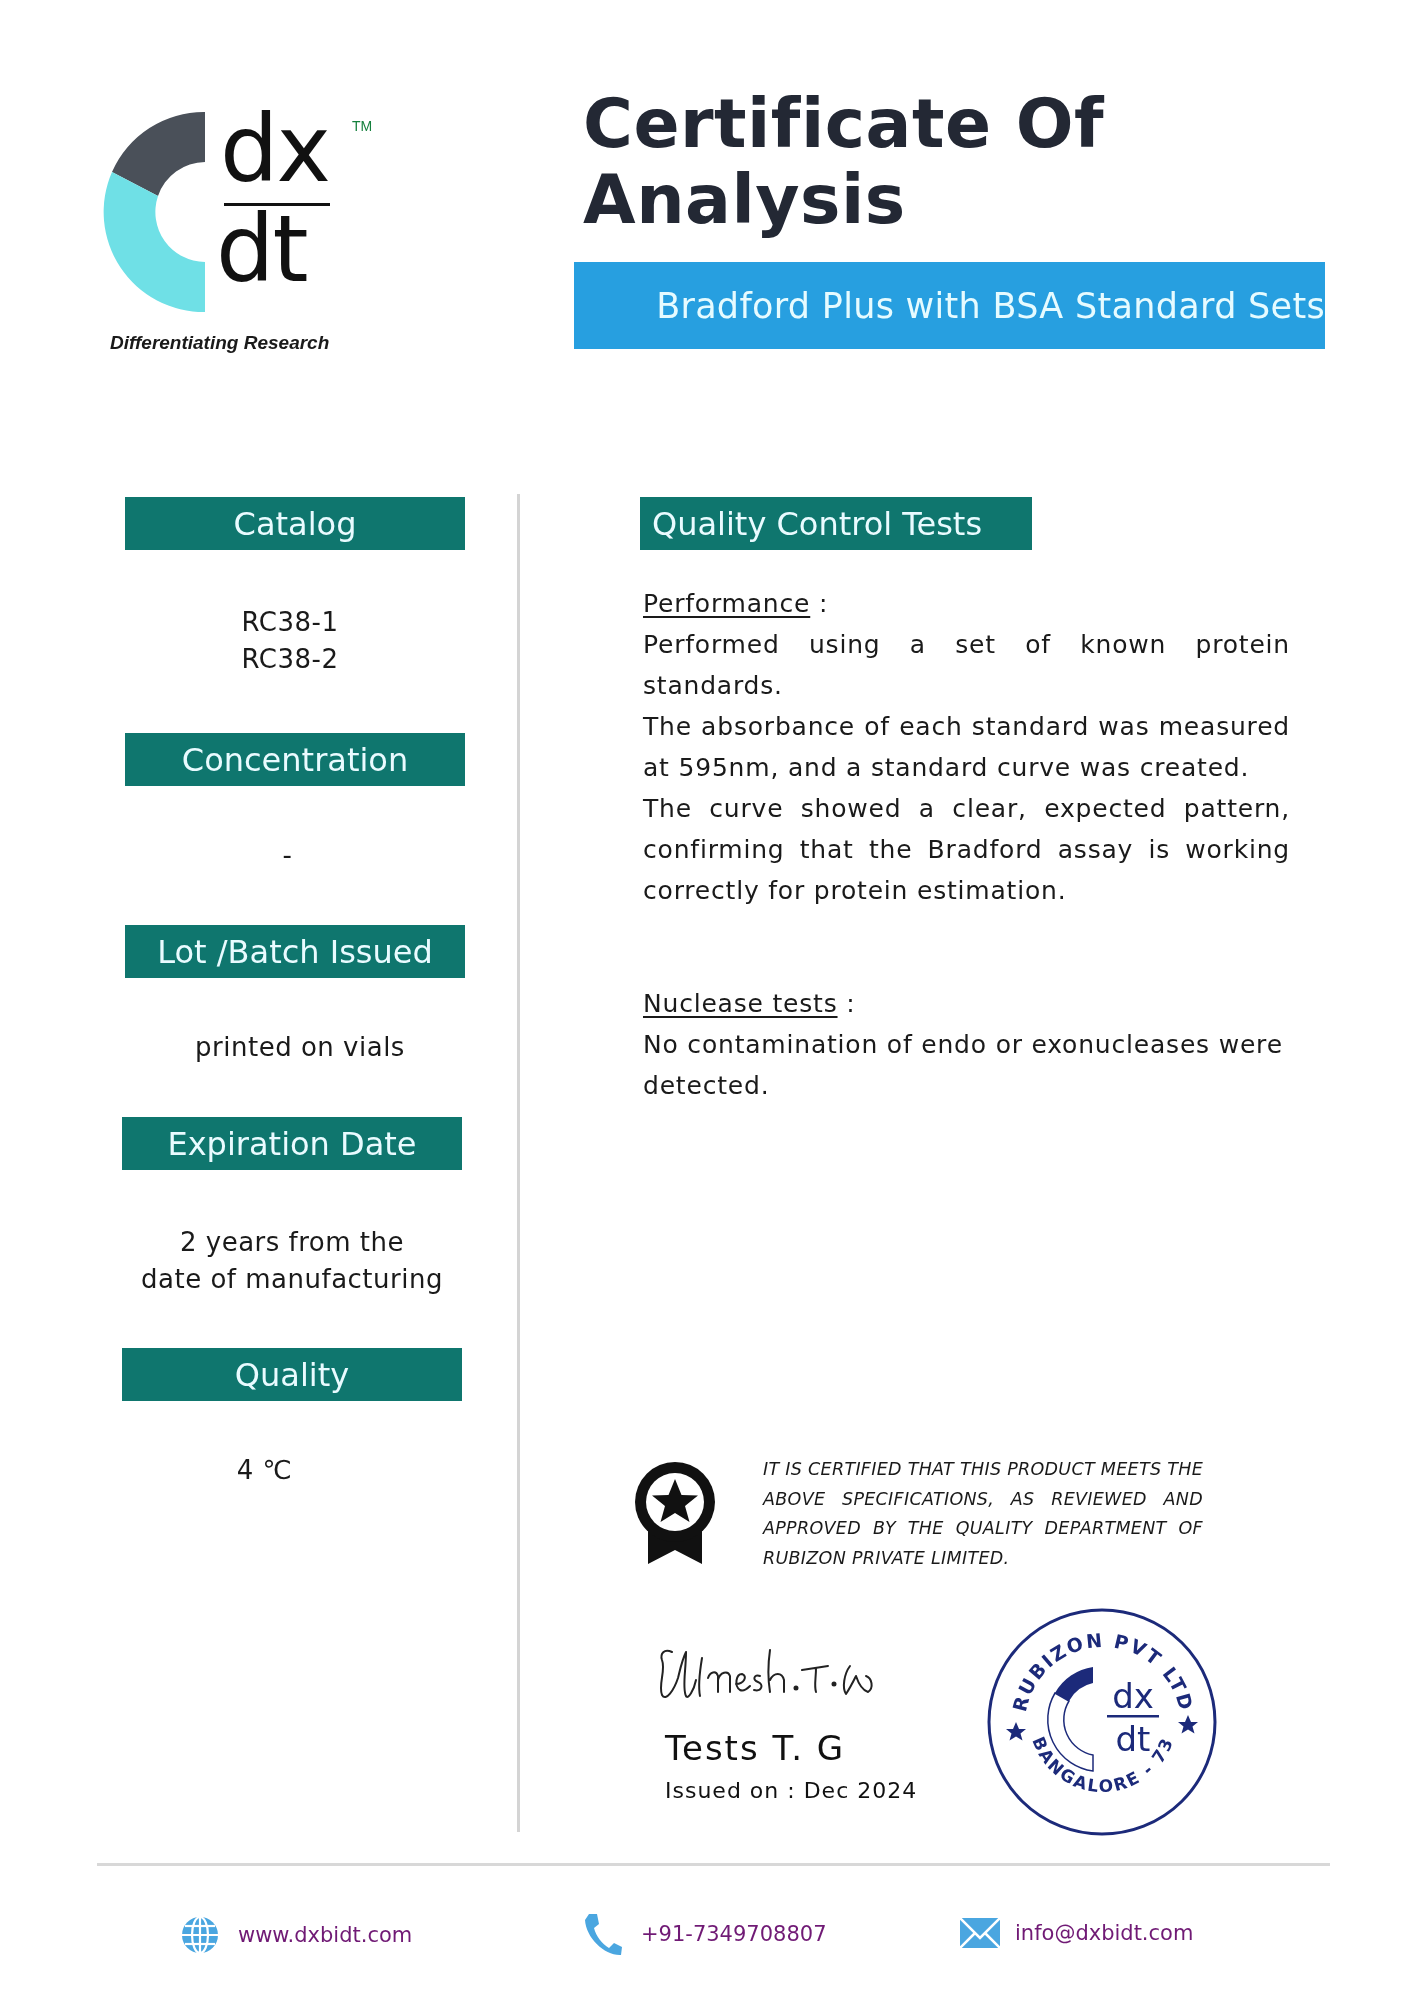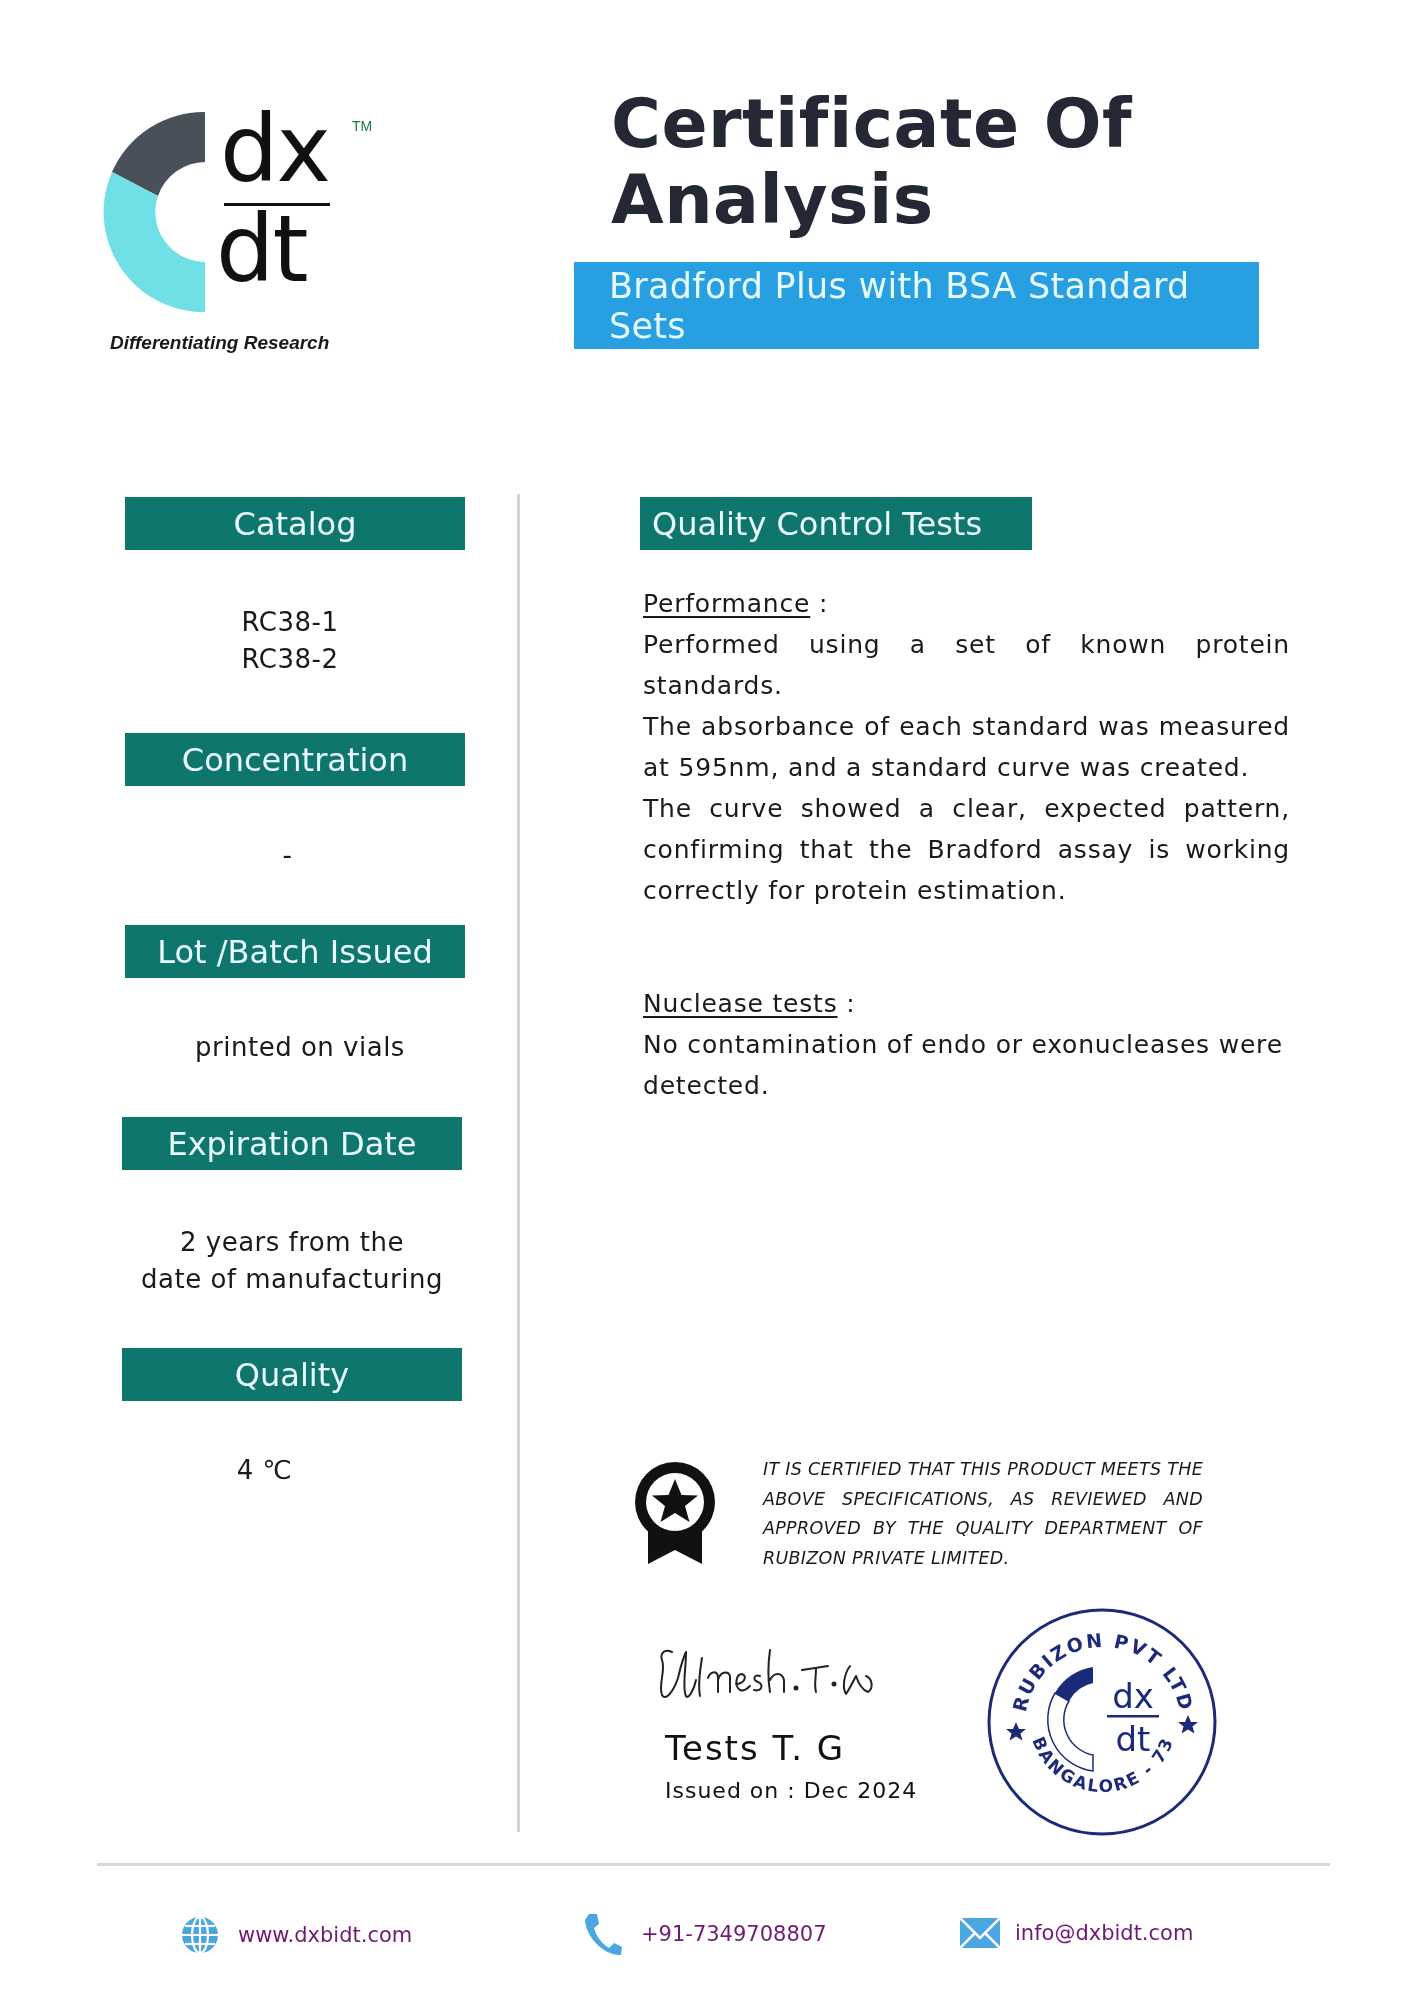--- a/index.html
+++ b/index.html
@@ -34,25 +34,25 @@
     <path d="M105 4 A100 100 0 0 0 12 64 L58 88 A50 50 0 0 1 105 54 Z" fill="#4a5059"></path>
     <path d="M12 64 A100 100 0 0 0 105 204 L105 154 A50 50 0 0 1 58 88 Z" fill="#6fe0e6"></path>
   </svg>
   <div class="abs logo-dx" style="left:120px; top:-4px;">dx</div>
   <div class="abs logo-bar" style="left:124px; top:95px; width:106px;"></div>
   <div class="abs logo-dt" style="left:116px; top:96px;">dt</div>
   <div class="abs logo-tm" style="left:252px; top:10px;">TM</div>
 </div>
 <div class="abs tagline" style="left:110px; top:332px;">Differentiating Research</div>
 
-<div class="abs title" style="left:583px; top:86px;margin-left:28px;">
+<div class="abs title" style="left:583px; top:86px;">
   <div>Certificate Of</div>
   <div>Analysis</div>
 </div>
-<div class="abs banner" style="left:574px; top:262px; width:685px; height:87px;">
+<div class="abs banner" style="left:574px; top:262px; width:751px; height:87px;justify-content:flex-end;">
   <span>Bradford Plus with BSA Standard Sets</span>
 </div>
 
 <div class="abs hdr" style="left:125px; top:497px; width:340px;">Catalog</div>
 <div class="abs val" style="left:125px; top:604px; width:330px;">
   <div>RC38-1</div>
   <div>RC38-2</div>
 </div>
 
 <div class="abs hdr" style="left:125px; top:733px; width:340px;">Concentration</div>

